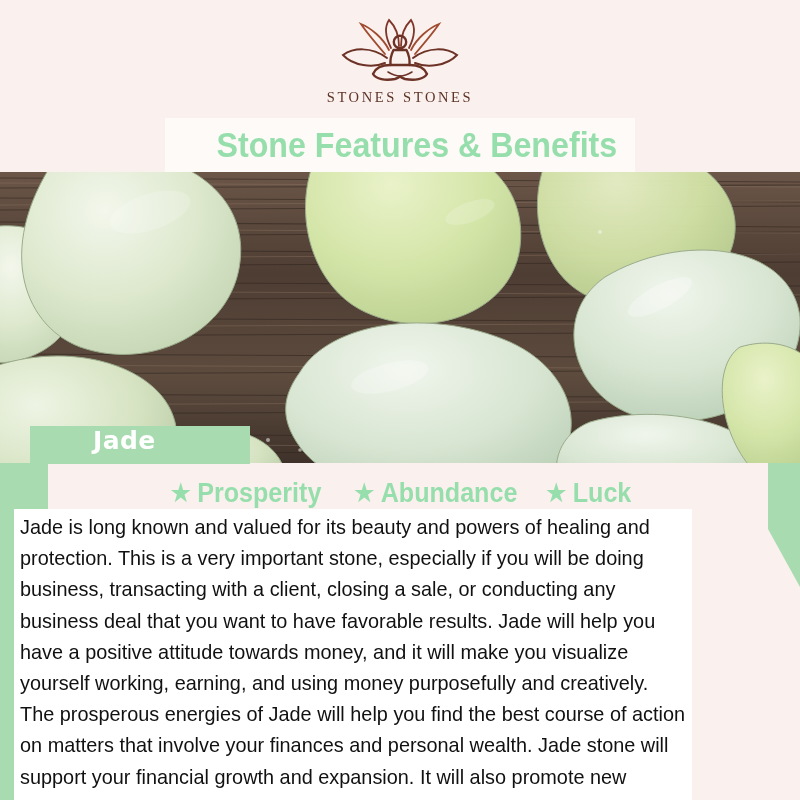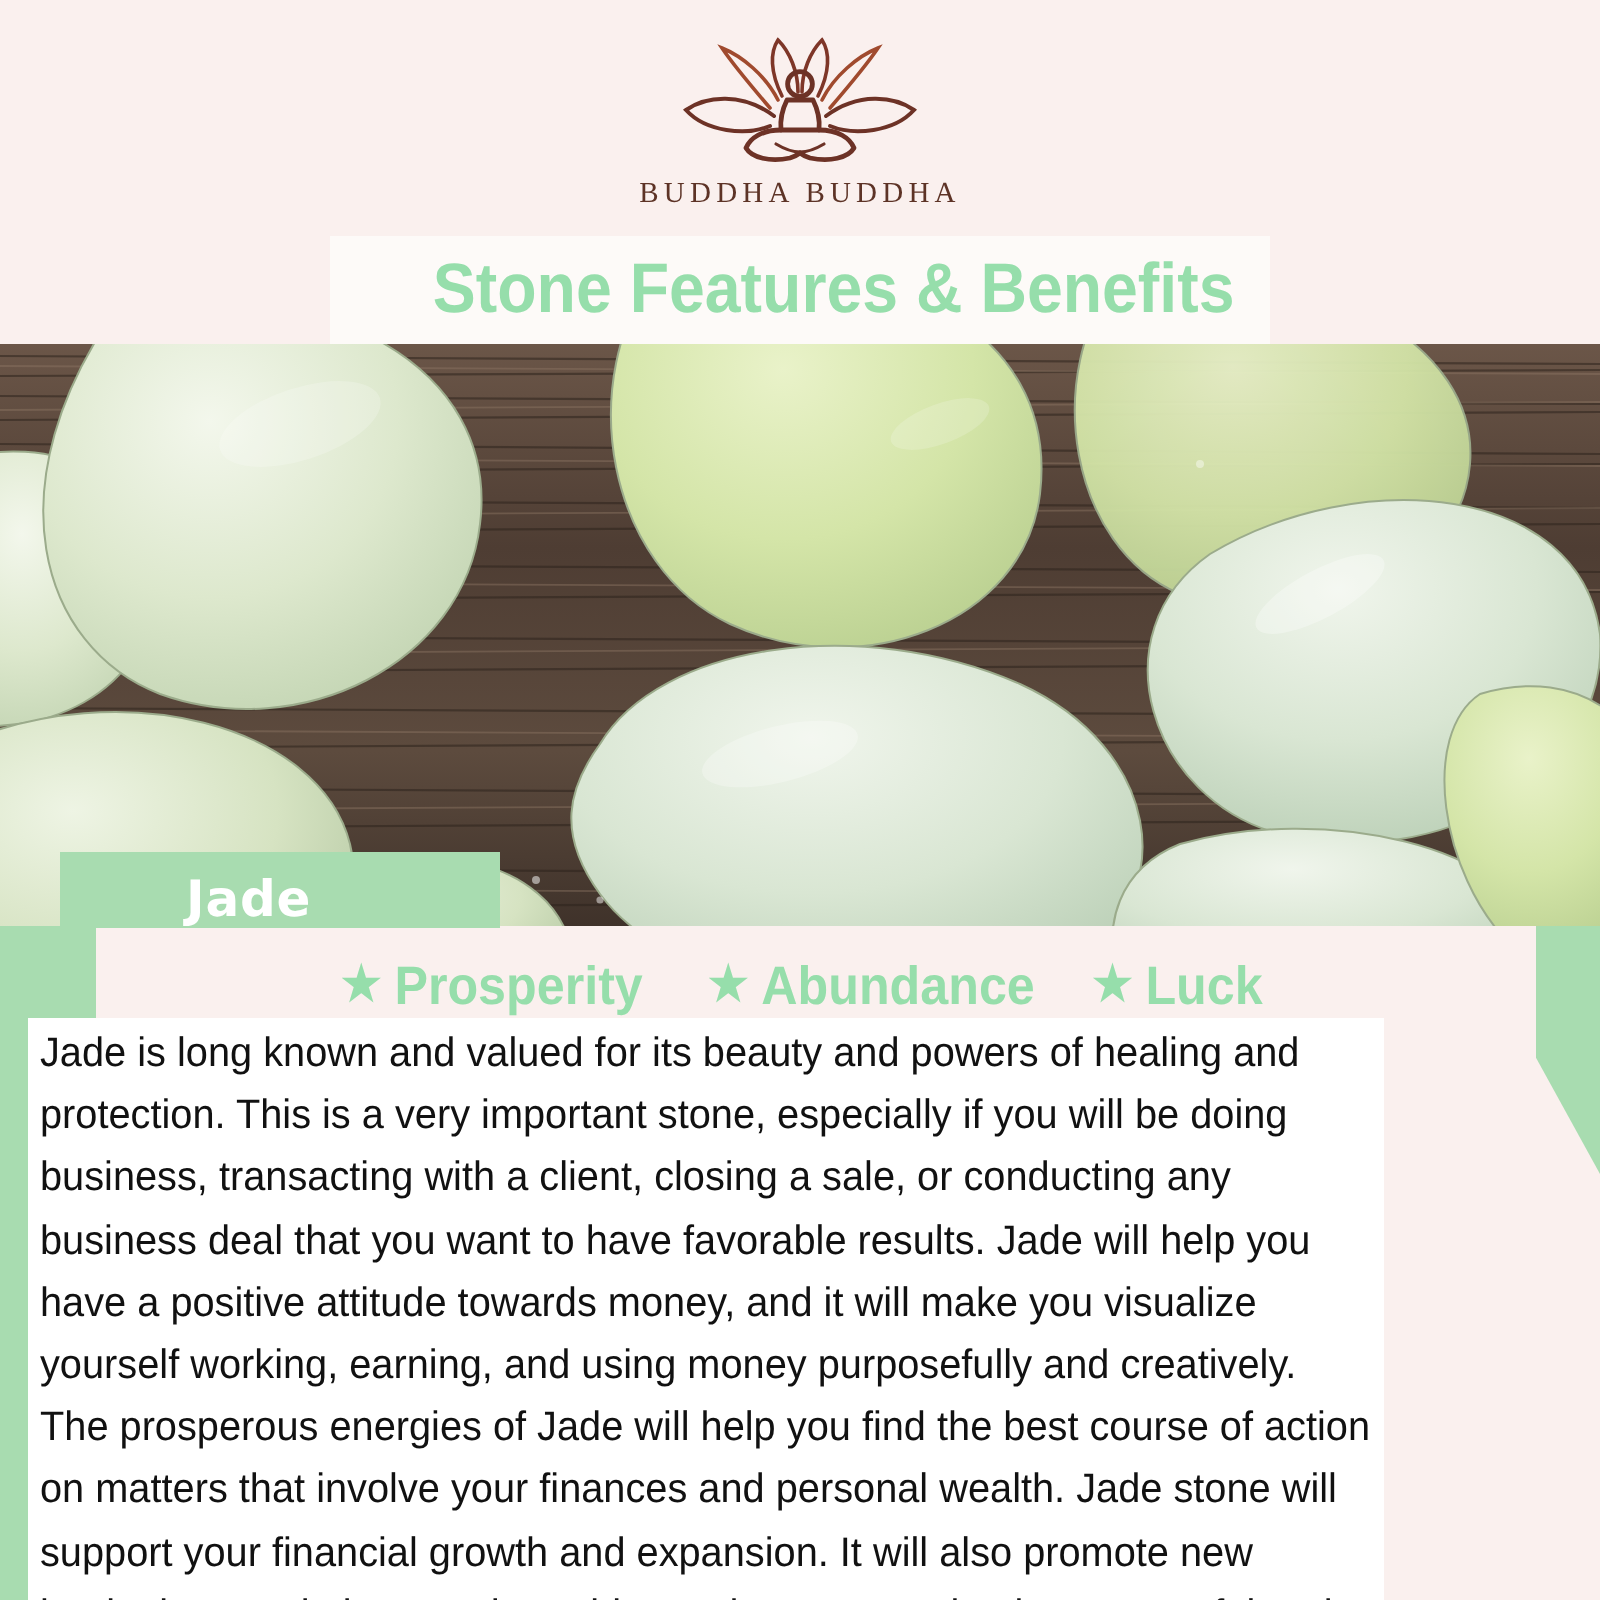--- a/index.html
+++ b/index.html
@@ -61,21 +61,21 @@
   .photo{
     position:absolute;left:0;top:172px;width:800px;height:291px;
     z-index:2;overflow:hidden;background:#4a3b30;
   }
   .photo svg{display:block;width:800px;height:291px;}
 
   
   .name-bar{
     position:absolute;left:30px;top:426px;width:220px;height:38px;
     background:#a8dcb0;z-index:4;
-    display:flex;align-items:flex-end;
+    display:flex;align-items:flex-start;
   }
   .name-text{
     margin-left:63px;color:#ffffff;font-size:25px;font-weight:700;
     font-family:"DejaVu Sans","Liberation Sans",sans-serif;
     letter-spacing:0.4px;
   }
 
   
   .keywords{
     position:absolute;left:0;top:477px;width:800px;height:32px;z-index:3;
@@ -134,21 +134,21 @@
 
           <circle cx="75" cy="24" r="6.2"></circle>
 
           <path d="M68.5 32 C66 37 65 42 65.5 47 L84.5 47 C85 42 84 37 81.5 32 Z"></path>
 
           <path d="M65.5 47 C56 47 50 51 48 56 C51 61 60 63 70 61 C73 60 75 58.5 75 58.5"></path>
           <path d="M84.5 47 C94 47 100 51 102 56 C99 61 90 63 80 61 C77 60 75 58.5 75 58.5"></path>
           <path d="M63 54 C68 57 72 58 75 58 C78 58 82 57 87 54" stroke-width="1.6"></path>
         </g>
       </svg>
-      <div class="logo-text">BUDDHA BUDDHA</div>
+      <div class="logo-text">STONES STONES</div>
     </div>
   </div>
 
   <div class="title-banner">
     <div class="title-text">Stone Features &amp; Benefits</div>
   </div>
 
   <div class="photo">
     <svg viewBox="0 0 800 291" preserveAspectRatio="none">
       <defs>

